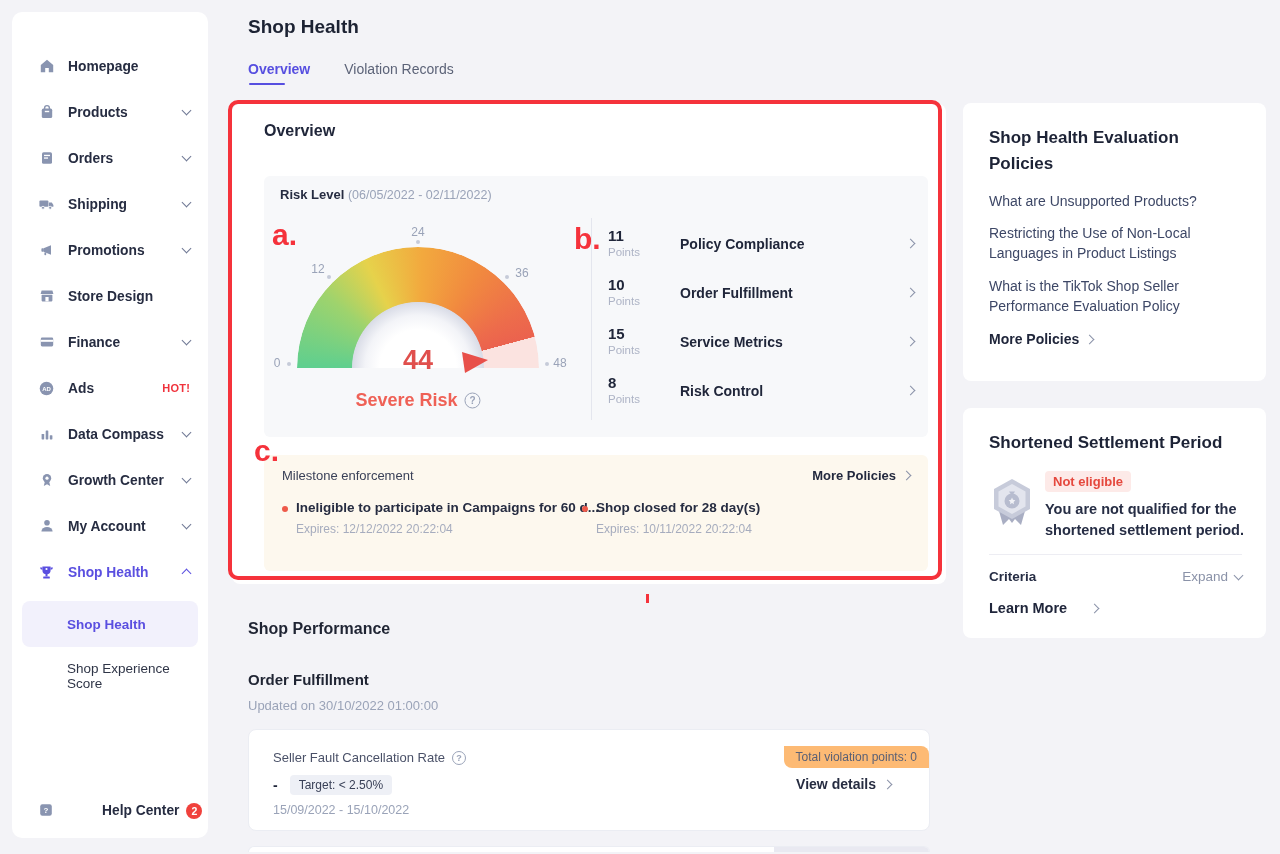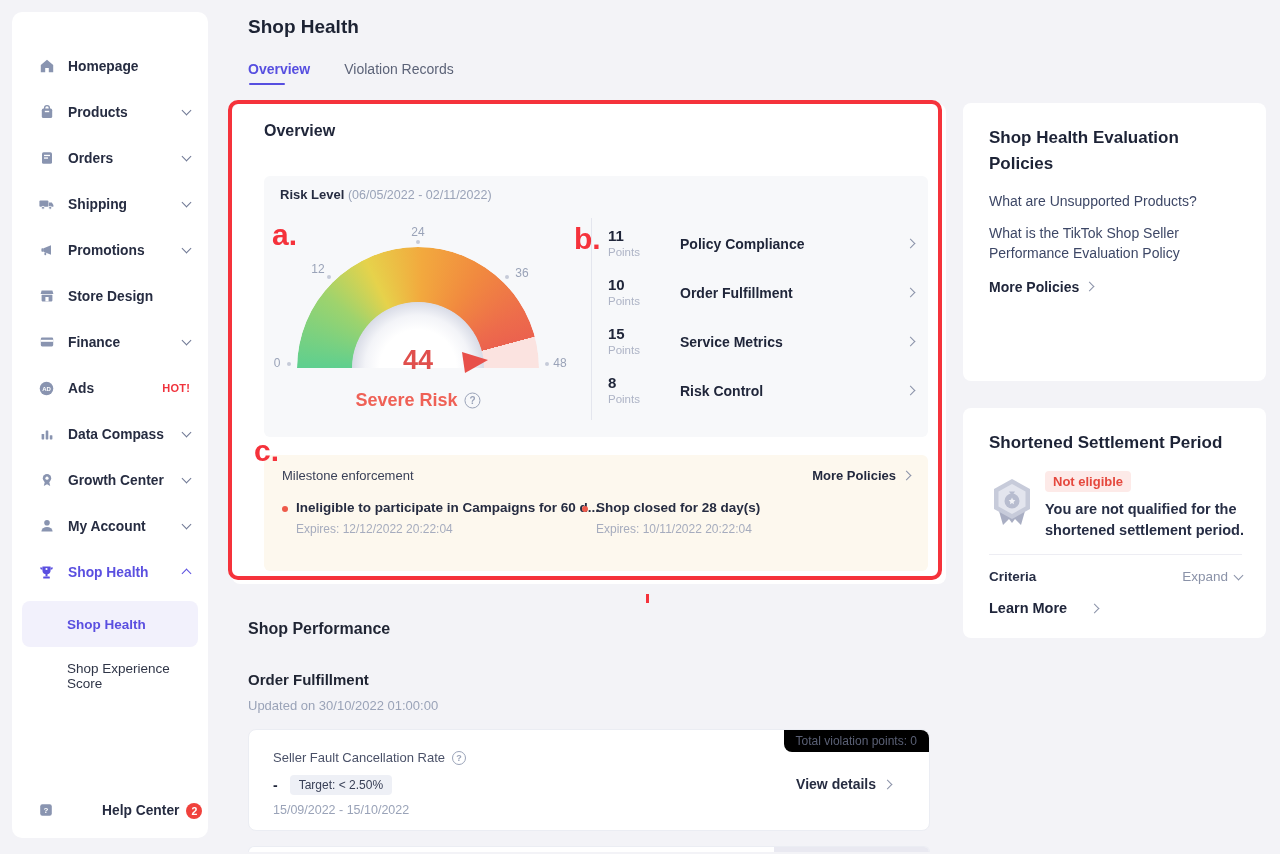--- a/index.html
+++ b/index.html
@@ -89,21 +89,21 @@
   .anno-box { position:absolute; left:228px; top:100px; width:714px; height:480px; border:4px solid #f5323b; border-radius:10px; pointer-events:none; z-index:5; }
   .anno-letter { position:absolute; color:#f5323b; font-size:30px; font-weight:800; z-index:6; pointer-events:none; }
   .anno-tick { position:absolute; left:646px; top:594px; width:3px; height:9px; background:#f5323b; z-index:6; }
 
   
   .perf { position:absolute; left:248px; top:612px; width:682px; }
   .perf-title { font-size:16px; font-weight:700; color:#1f2433; padding-top:8px; }
   .perf-section { font-size:15px; font-weight:700; color:#1f2433; margin-top:33px; }
   .perf-updated { font-size:13px; color:#9aa3b8; margin-top:10px; }
   .metric-card { position:relative; margin-top:16px; width:682px; height:102px; background:#fff; border:1px solid #ebedf3; border-radius:8px; }
-  .tvp-badge { position:absolute; right:0; top:0; background:#000000; border-radius:0 8px 0 8px; padding:4px 12px; font-size:12px; color:#5a6075; }
+  .tvp-badge { position:absolute; right:0; top:16px; background:#fdba74; border-radius:0 8px 0 8px; padding:4px 12px; font-size:12px; color:#5a6075; }
   .metric-name { position:absolute; left:24px; top:20px; display:flex; align-items:center; gap:7px; font-size:13px; color:#4a5168; }
   .metric-name .qmark { width:14px; height:14px; font-size:9px; }
   .metric-value-row { position:absolute; left:24px; top:45px; display:flex; align-items:center; gap:12px; }
   .metric-value { font-size:14px; font-weight:700; color:#20263a; }
   .target-badge { background:#eef0f6; border-radius:4px; padding:3px 9px; font-size:12px; color:#394057; }
   .view-details { position:absolute; right:38px; top:46px; display:flex; align-items:center; gap:8px; font-size:14px; font-weight:700; color:#262c41; cursor:pointer; }
   .metric-range { position:absolute; left:24px; top:73px; font-size:12.5px; color:#9aa3b8; }
   .next-card { position:relative; margin-top:15px; width:682px; height:6px; background:#fff; border:1px solid #ebedf3; border-bottom:none; border-radius:8px 8px 0 0; overflow:hidden; }
   .next-card .tvp-strip { position:absolute; right:0; top:0; width:155px; height:6px; background:#e9e9f1; }
 
@@ -410,20 +410,21 @@
 
   <div class="next-card">
     <div class="tvp-strip"></div>
   </div>
 </div>
 
 <div class="rcard rcard1">
   <div class="rtitle">Shop Health Evaluation Policies</div>
   <div class="rlinks">
     <div class="rlink">What are Unsupported Products?</div>
+    <div class="rlink">Restricting the Use of Non-Local Languages in Product Listings</div>
     <div class="rlink">What is the TikTok Shop Seller Performance Evaluation Policy</div>
   </div>
   <div class="rmore">
     <span>More Policies</span>
     <span class="chev right gray"></span>
   </div>
 </div>
 
 <div class="rcard rcard2">
   <div class="rtitle">Shortened Settlement Period</div>

